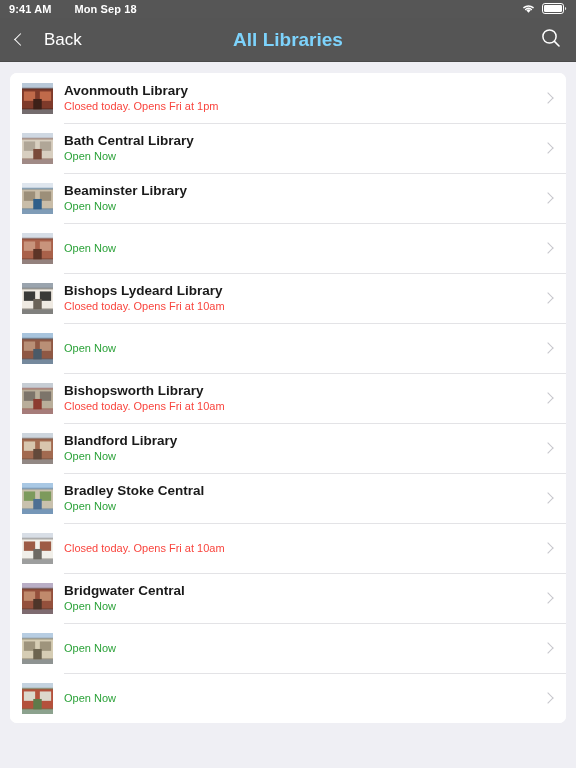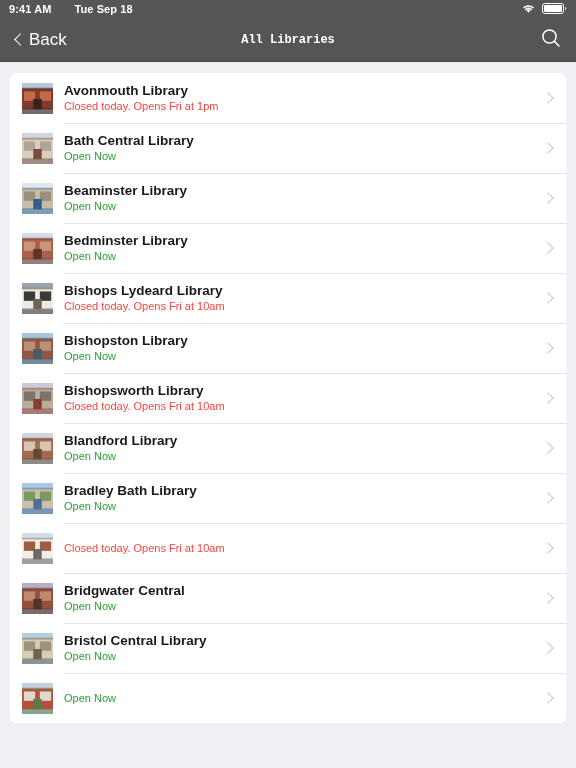--- a/index.html
+++ b/index.html
@@ -41,21 +41,21 @@
     background: #555555;
     position: relative;
     display: flex;
     align-items: center;
     padding: 0 10px;
     border-bottom: 1px solid #4a4a4a;
   }
   #back-button {
     display: flex;
     align-items: center;
-    gap: 5px;
+    gap: 20px;
     color: #ffffff;
     font-size: 17px;
     cursor: pointer;
     background: none;
     border: none;
     font-family: inherit;
     padding: 2px 4px;
   }
   .chevron-left {
     width: 10px; height: 17px;
@@ -68,25 +68,24 @@
     left: 2px; top: 3.5px;
     width: 8px; height: 8px;
     border-left: 1.6px solid #ffffff;
     border-bottom: 1.6px solid #ffffff;
     transform: rotate(45deg);
   }
   #nav-title {
     position: absolute;
     left: 0; right: 0;
     text-align: center;
-    color: #ffffff;
-    font-size: 12px;
+    color: #7dd3fc;
+    font-size: 19px;
     font-weight: bold;
     pointer-events: none;
-    font-family: Liberation Mono, monospace;
   }
   #search-button {
     margin-left: auto;
     width: 30px; height: 30px;
     display: flex;
     align-items: center;
     justify-content: center;
     cursor: pointer;
     background: none; border: none;
     z-index: 2;
@@ -176,21 +175,21 @@
     border-right: 1.8px solid #c7c7cc;
     transform: rotate(45deg);
   }
 </style>
 </head>
 <body>
 
 <div id="status-bar">
   <div class="sb-left">
     <span>9:41 AM</span>
-    <span>Tue Sep 18</span>
+    <span>Mon Sep 18</span>
   </div>
   <div class="sb-right">
     <span class="wifi-icon">
       <svg width="15" height="11" viewBox="0 0 15 11">
         <path d="M7.5 9.8 L5.3 7.2 a3.4 3.4 0 0 1 4.4 0 Z" fill="#fff"></path>
         <path d="M2.9 4.6 a7 7 0 0 1 9.2 0" stroke="#fff" stroke-width="1.5" fill="none" stroke-linecap="round"></path>
         <path d="M4.6 6.5 a4.5 4.5 0 0 1 5.8 0" stroke="#fff" stroke-width="1.4" fill="none" stroke-linecap="round"></path>
       </svg>
     </span>
     <span class="battery-icon">
@@ -281,21 +280,20 @@
             <rect x="0" y="0" width="33" height="33" fill="#d6dde6"></rect>
             <rect x="0" y="6" width="33" height="22" fill="#a9614a"></rect>
             <rect x="2" y="9" width="12" height="10" fill="#c8947c"></rect>
             <rect x="19" y="9" width="12" height="10" fill="#c8947c"></rect>
             <rect x="12" y="17" width="9" height="11" fill="#5d3427"></rect>
             <rect x="0" y="27" width="33" height="6" fill="#5d3427" opacity="0.55"></rect>
             <rect x="0" y="5" width="33" height="2" fill="#5d3427" opacity="0.45"></rect>
           </svg>
         </div>
         <div class="row-text">
-          <div class="row-title">Bedminster Library</div>
           <div class="row-status status-open">Open Now</div>
         </div>
         <span class="chevron-right"></span>
       </div>
       <div class="library-row">
         <div class="thumb">
           <svg viewBox="0 0 33 33" preserveAspectRatio="none">
             <rect x="0" y="0" width="33" height="33" fill="#9aa4ae"></rect>
             <rect x="0" y="6" width="33" height="22" fill="#efeae2"></rect>
             <rect x="2" y="9" width="12" height="10" fill="#3a3a38"></rect>
@@ -317,21 +315,20 @@
             <rect x="0" y="0" width="33" height="33" fill="#a8c4dd"></rect>
             <rect x="0" y="6" width="33" height="22" fill="#8f5844"></rect>
             <rect x="2" y="9" width="12" height="10" fill="#b98f76"></rect>
             <rect x="19" y="9" width="12" height="10" fill="#b98f76"></rect>
             <rect x="12" y="17" width="9" height="11" fill="#4a5a68"></rect>
             <rect x="0" y="27" width="33" height="6" fill="#4a5a68" opacity="0.55"></rect>
             <rect x="0" y="5" width="33" height="2" fill="#4a5a68" opacity="0.45"></rect>
           </svg>
         </div>
         <div class="row-text">
-          <div class="row-title">Bishopston Library</div>
           <div class="row-status status-open">Open Now</div>
         </div>
         <span class="chevron-right"></span>
       </div>
       <div class="library-row">
         <div class="thumb">
           <svg viewBox="0 0 33 33" preserveAspectRatio="none">
             <rect x="0" y="0" width="33" height="33" fill="#c6cdd4"></rect>
             <rect x="0" y="6" width="33" height="22" fill="#b9ae9a"></rect>
             <rect x="2" y="9" width="12" height="10" fill="#7c746a"></rect>
@@ -371,21 +368,21 @@
             <rect x="0" y="0" width="33" height="33" fill="#a9c8e4"></rect>
             <rect x="0" y="6" width="33" height="22" fill="#c9c1ad"></rect>
             <rect x="2" y="9" width="12" height="10" fill="#7d9a5c"></rect>
             <rect x="19" y="9" width="12" height="10" fill="#7d9a5c"></rect>
             <rect x="12" y="17" width="9" height="11" fill="#4d6f93"></rect>
             <rect x="0" y="27" width="33" height="6" fill="#4d6f93" opacity="0.55"></rect>
             <rect x="0" y="5" width="33" height="2" fill="#4d6f93" opacity="0.45"></rect>
           </svg>
         </div>
         <div class="row-text">
-          <div class="row-title">Bradley Bath Library</div>
+          <div class="row-title">Bradley Stoke Central</div>
           <div class="row-status status-open">Open Now</div>
         </div>
         <span class="chevron-right"></span>
       </div>
       <div class="library-row">
         <div class="thumb">
           <svg viewBox="0 0 33 33" preserveAspectRatio="none">
             <rect x="0" y="0" width="33" height="33" fill="#d8dee6"></rect>
             <rect x="0" y="6" width="33" height="22" fill="#f1efe9"></rect>
             <rect x="2" y="9" width="12" height="10" fill="#9d5b45"></rect>
@@ -424,21 +421,20 @@
             <rect x="0" y="0" width="33" height="33" fill="#b7cde2"></rect>
             <rect x="0" y="6" width="33" height="22" fill="#d6cdb4"></rect>
             <rect x="2" y="9" width="12" height="10" fill="#9e947c"></rect>
             <rect x="19" y="9" width="12" height="10" fill="#9e947c"></rect>
             <rect x="12" y="17" width="9" height="11" fill="#6d6550"></rect>
             <rect x="0" y="27" width="33" height="6" fill="#6d6550" opacity="0.55"></rect>
             <rect x="0" y="5" width="33" height="2" fill="#6d6550" opacity="0.45"></rect>
           </svg>
         </div>
         <div class="row-text">
-          <div class="row-title">Bristol Central Library</div>
           <div class="row-status status-open">Open Now</div>
         </div>
         <span class="chevron-right"></span>
       </div>
       <div class="library-row">
         <div class="thumb">
           <svg viewBox="0 0 33 33" preserveAspectRatio="none">
             <rect x="0" y="0" width="33" height="33" fill="#c4d2df"></rect>
             <rect x="0" y="6" width="33" height="22" fill="#b4513c"></rect>
             <rect x="2" y="9" width="12" height="10" fill="#dcd8cc"></rect>

